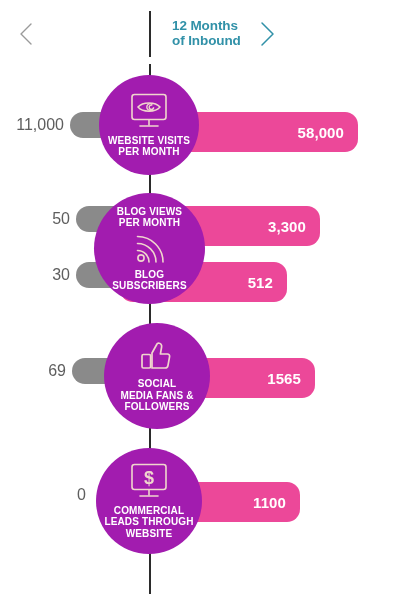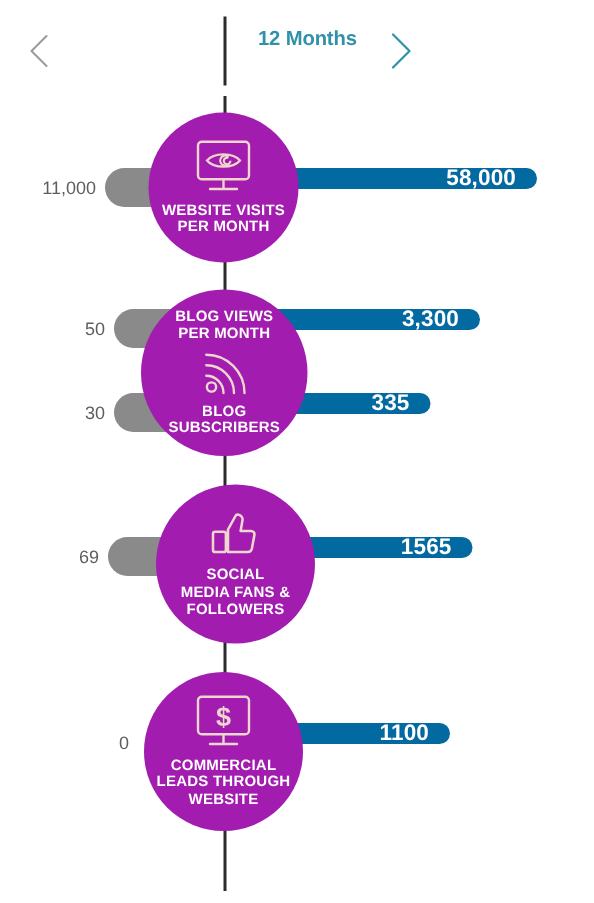--- a/index.html
+++ b/index.html
@@ -75,22 +75,22 @@
   }
 
   
   .bar-row {
     position: absolute;
     height: 26px;
   }
   .bar-teal {
     position: absolute;
     left: 120px;
-    height: 14px;
-    background: #0369a1;
+    height: 40px;
+    background: #ec4899;
     border-radius: 13px;
     box-sizing: border-box;
   }
   .bar-teal .val {
     position: absolute;
     right: 14px;
     top: 50%;
     transform: translateY(-50%);
     color: #ffffff;
     font-size: 15px;
@@ -102,21 +102,21 @@
     position: absolute;
     height: 26px;
     background: #8a8a8a;
     border-radius: 13px;
   }
   .lbl-gray {
     position: absolute;
     top: 50%;
     transform: translateY(-50%);
     color: #5e5e5e;
-    font-size: 12px;
+    font-size: 16px;
     font-weight: normal;
     white-space: nowrap;
     text-align: right;
   }
 
   
   .circle {
     position: absolute;
     border-radius: 50%;
     background: #a21caf;
@@ -150,20 +150,21 @@
     <svg width="16" height="24" viewBox="0 0 16 24">
       <polyline points="13,2 3,12 13,22" fill="none" stroke="#9a9a9a" stroke-width="1.4" stroke-linecap="round" stroke-linejoin="round"></polyline>
     </svg>
   </div>
 
 
   <div id="hdr-divider"></div>
 
   <div class="hdr-label" id="hdr-inbound">
     <span>12 Months</span>
+    <span class="l2">of Inbound</span>
   </div>
 
   <div class="hdr-chevron" id="chev-right">
     <svg width="18" height="26" viewBox="0 0 18 26">
       <polyline points="4,2 15,13 4,24" fill="none" stroke="#3191a8" stroke-width="1.5" stroke-linecap="round" stroke-linejoin="round"></polyline>
     </svg>
   </div>
 </div>
 
 <div id="spine"></div>
@@ -197,21 +198,21 @@
   <div class="bar-gray" style="left:76px;width:84px;"></div>
   <div class="bar-teal" style="left:120px;width:200px;">
     <span class="val">3,300</span>
   </div>
 </div>
 
 <div class="bar-row" style="left:0;top:262px;width:396px;padding-left:40px;">
   <div class="lbl-gray" style="left:22px;width:48px;">30</div>
   <div class="bar-gray" style="left:76px;width:84px;"></div>
   <div class="bar-teal" style="left:120px;width:167px;">
-    <span class="val">335</span>
+    <span class="val">512</span>
   </div>
 </div>
 
 <div class="circle" style="left:94px;top:193px;width:111px;height:111px;">
   <div class="cap" style="margin-bottom:3px;">
     <span>BLOG VIEWS</span><br>
     <span>PER MONTH</span>
   </div>
   <span class="icon" style="margin:1px 0 4px 0;">
     <svg width="34" height="32" viewBox="0 0 34 32">

